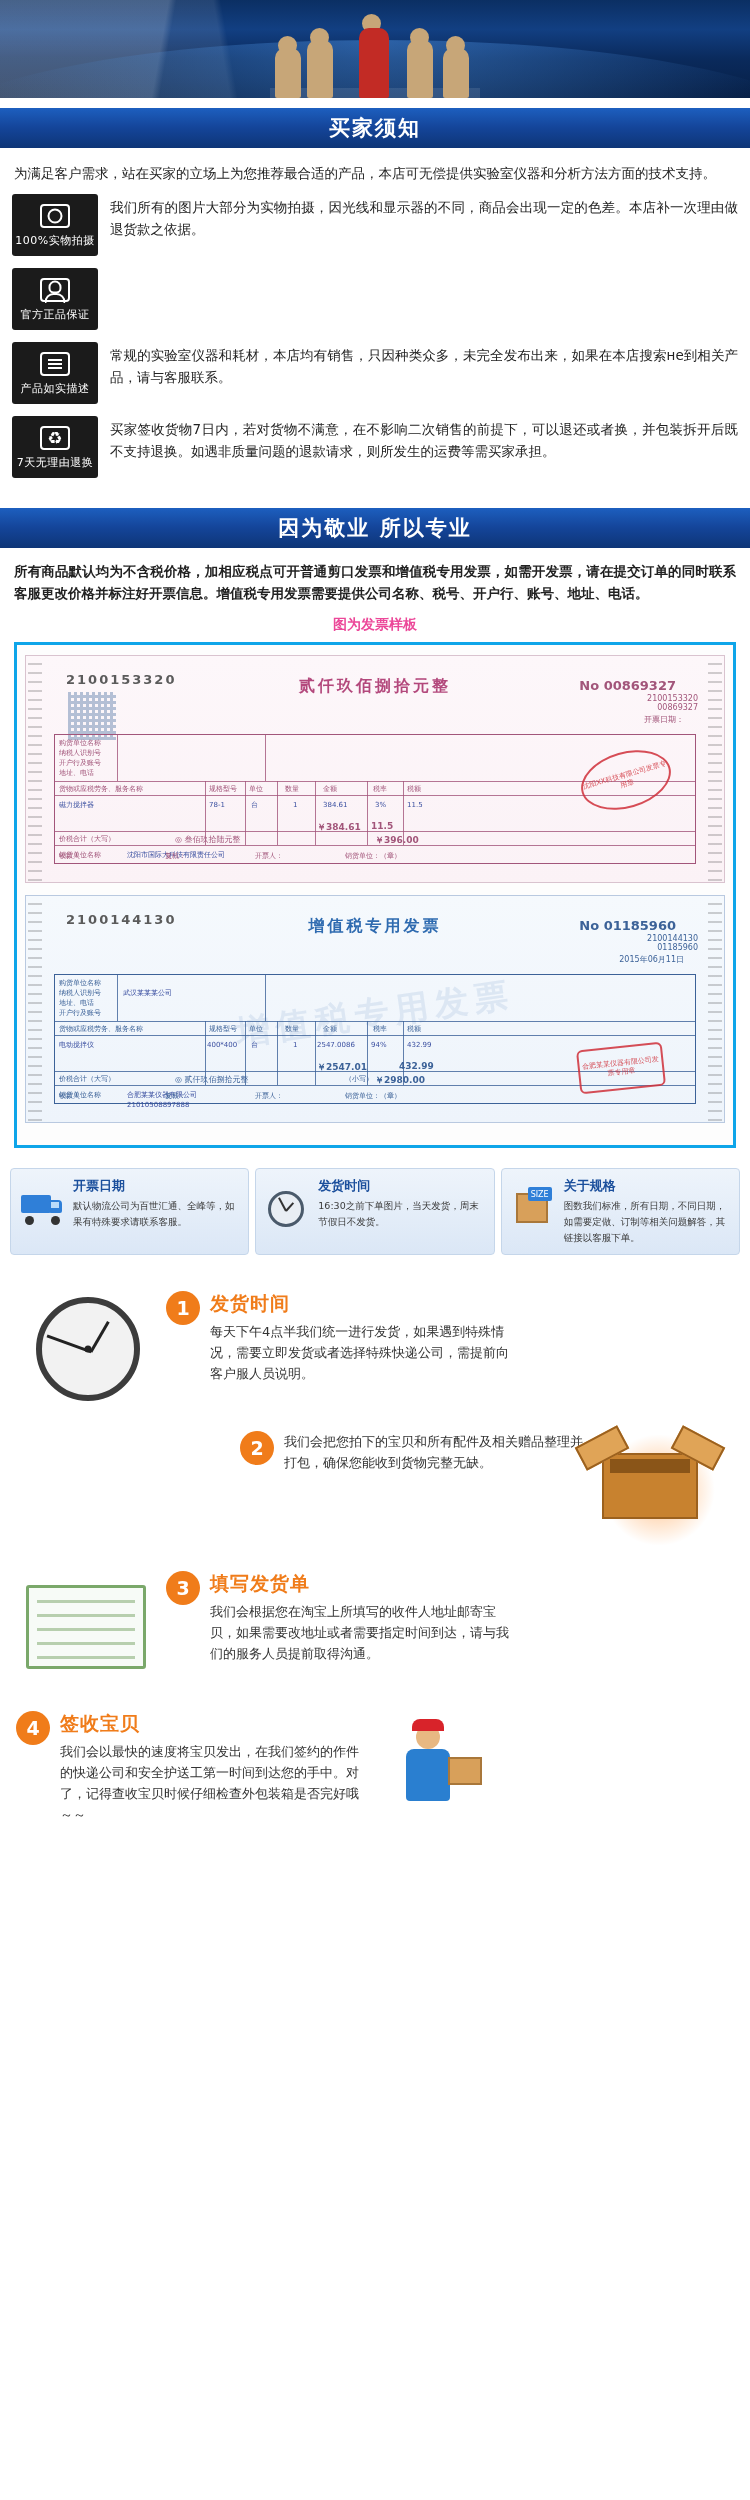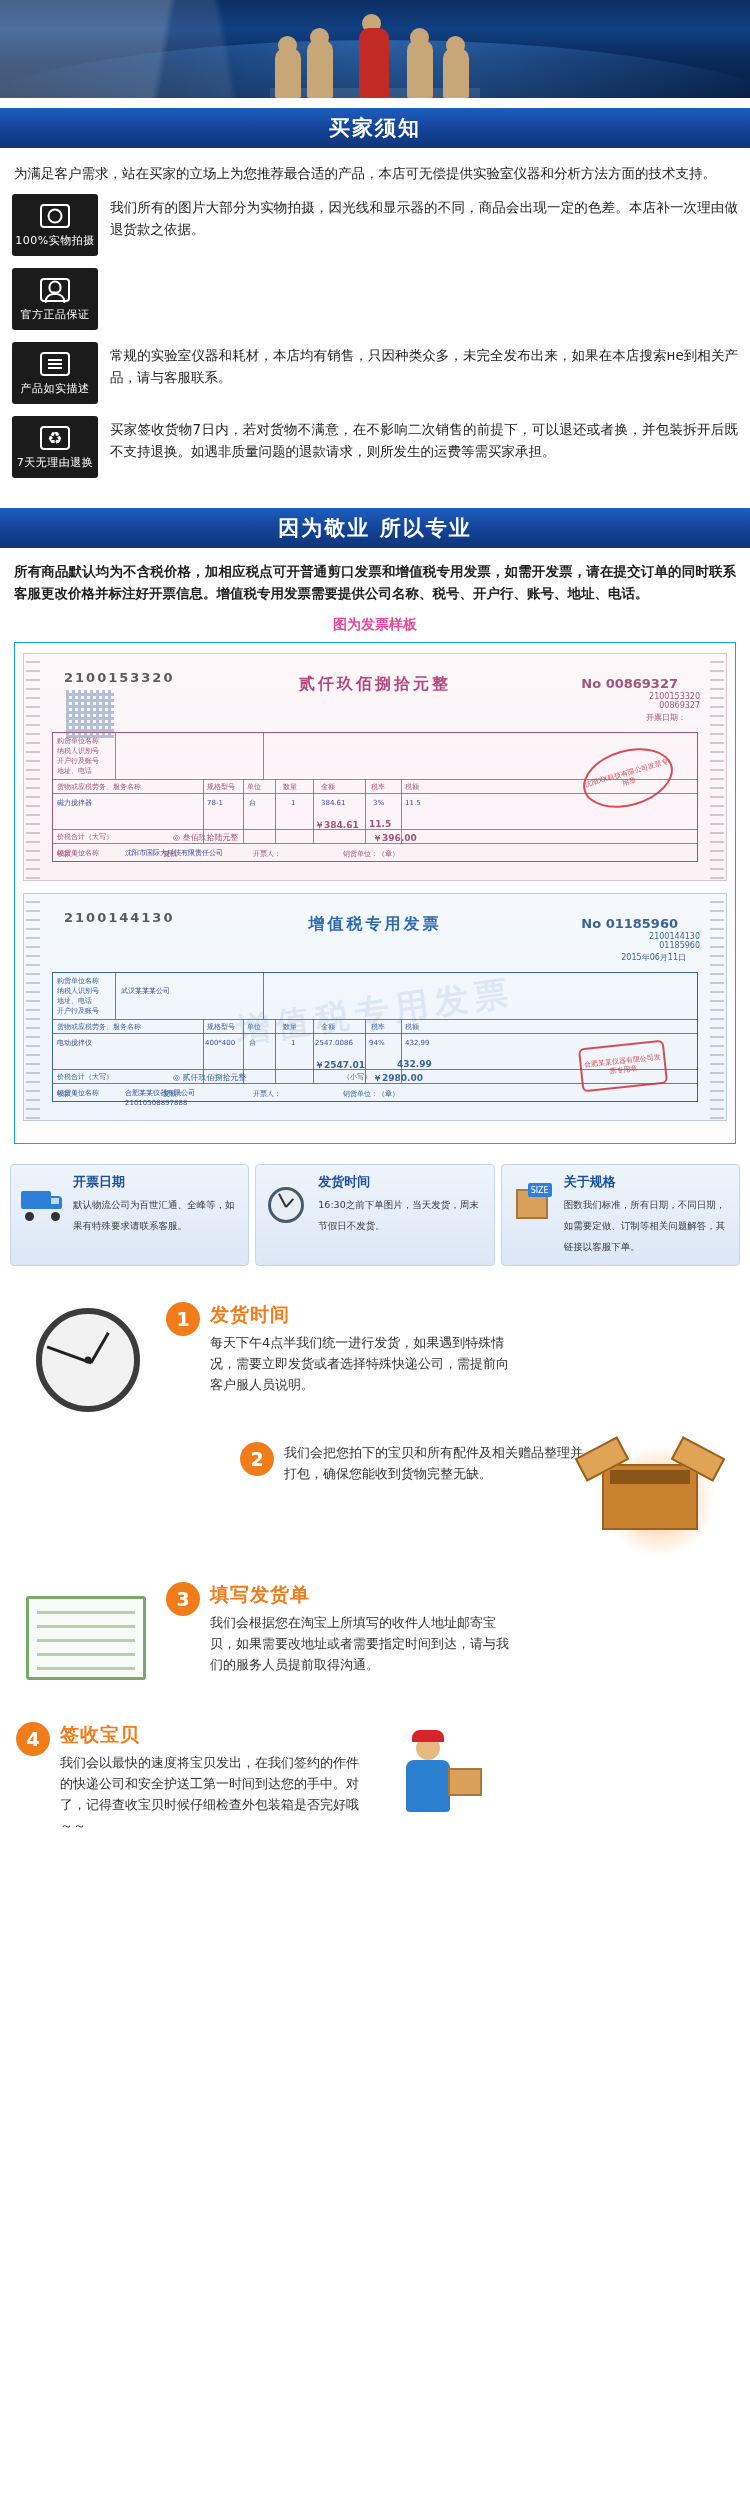--- a/index.html
+++ b/index.html
@@ -141,21 +141,21 @@
   }
   .invoice-caption {
     text-align: center;
     color: #ec4899;
     font-size: 14px;
     font-weight: bold;
     padding: 6px 0 8px 0;
   }
   .invoice-box {
     margin: 0 14px 10px 14px;
-    border: 1px solid #0ea5e9;
+    border: 3px solid #0ea5e9;
     background: #fdfdfd;
     padding: 10px 8px;
   }
   .inv {
     position: relative;
     border: 1px solid #d9c3cf;
     background: linear-gradient(180deg,#fdf7fa 0%,#fbf2f6 100%);
     height: 228px;
     margin-bottom: 12px;
     overflow: hidden;
@@ -242,21 +242,21 @@
     min-height: 82px;
   }
   .card h4 {
     color: #1b4f9c;
     font-size: 13px;
     margin-bottom: 3px;
     font-weight: bold;
   }
   .card p {
     font-size: 9.5px;
-    line-height: 21px;
+    line-height: 16px;
     color: #3a3a3a;
   }
   .card .cicon {
     position: absolute; left: 6px; top: 12px;
     width: 50px; height: 46px;
   }
   
   .truck-body { position:absolute; left:4px; top:14px; width:30px; height:18px; background:#2f7fd8; border-radius:2px; }
   .truck-cab { position:absolute; left:32px; top:19px; width:13px; height:13px; background:#2f7fd8; border-radius:2px 4px 2px 2px; }
   .truck-win { position:absolute; left:34px; top:21px; width:8px; height:6px; background:#bcdcfa; }

